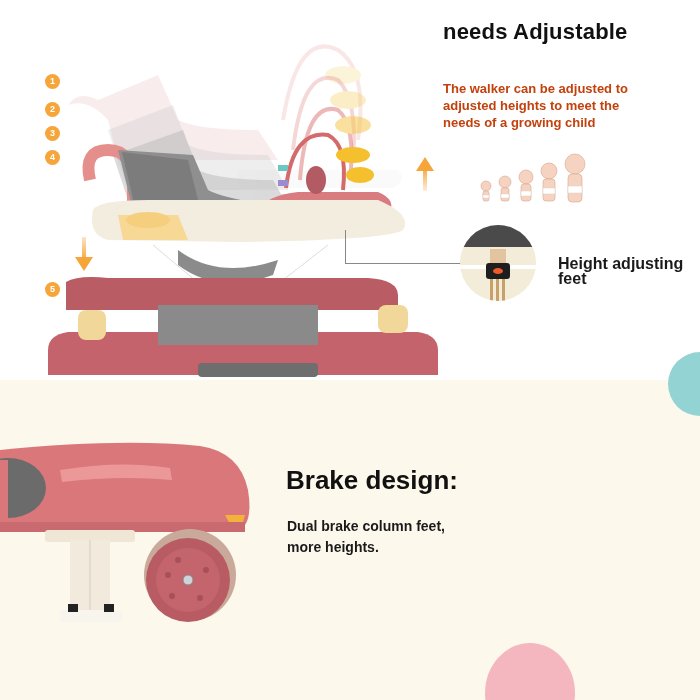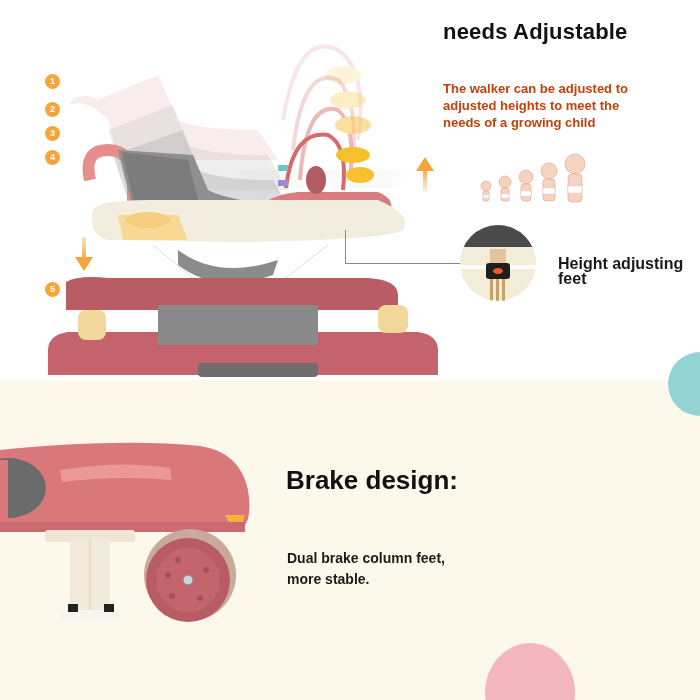--- a/index.html
+++ b/index.html
@@ -19,21 +19,21 @@
     .knob-circle { position: absolute; left: 460px; top: 225px; width: 76px; height: 76px; border-radius: 50%; overflow: hidden; background: #f2ecd8; }
     .knob-line { position: absolute; left: 345px; top: 263px; width: 116px; height: 1px; background: #888; }
     .knob-vline { position: absolute; left: 345px; top: 230px; width: 1px; height: 34px; background: #888; }
 
     .babies { position: absolute; left: 478px; top: 150px; width: 120px; height: 60px; }
 
     .teal-circle { position: absolute; left: 668px; top: 352px; width: 64px; height: 64px; border-radius: 50%; background: #94d3d3; }
     .pink-circle { position: absolute; left: 485px; top: 643px; width: 90px; height: 100px; border-radius: 50%; background: #f4b7c0; }
 
     .brake-title { position: absolute; left: 286px; top: 465px; font-size: 26px; font-weight: bold; color: #111; }
-    .brake-desc { position: absolute; left: 287px; top: 516px; font-size: 14px; font-weight: bold; color: #1a1a1a; line-height: 21px; margin-top: 32px; }
+    .brake-desc { position: absolute; left: 287px; top: 516px; font-size: 14px; font-weight: bold; color: #1a1a1a; line-height: 21px; }
 
     .walker { position: absolute; left: 38px; top: 20px; width: 400px; height: 360px; }
     .brake-img { position: absolute; left: 0; top: 420px; width: 260px; height: 210px; }
   </style>
 </head>
 <body>
 
 <div class="top-section">
 
   <svg class="walker" viewBox="0 0 400 360">
@@ -194,14 +194,14 @@
   <circle cx="178" cy="140" r="3" fill="#a8505a"></circle>
   <circle cx="206" cy="150" r="3" fill="#a8505a"></circle>
   <circle cx="200" cy="178" r="3" fill="#a8505a"></circle>
   <circle cx="172" cy="176" r="3" fill="#a8505a"></circle>
   <circle cx="168" cy="155" r="3" fill="#a8505a"></circle>
 </svg>
 
 <div class="brake-title">Brake design:</div>
 <div class="brake-desc">
   <div>Dual brake column feet,</div>
-  <div>more stable.</div>
+  <div>more heights.</div>
 </div>
 
 </body></html>

